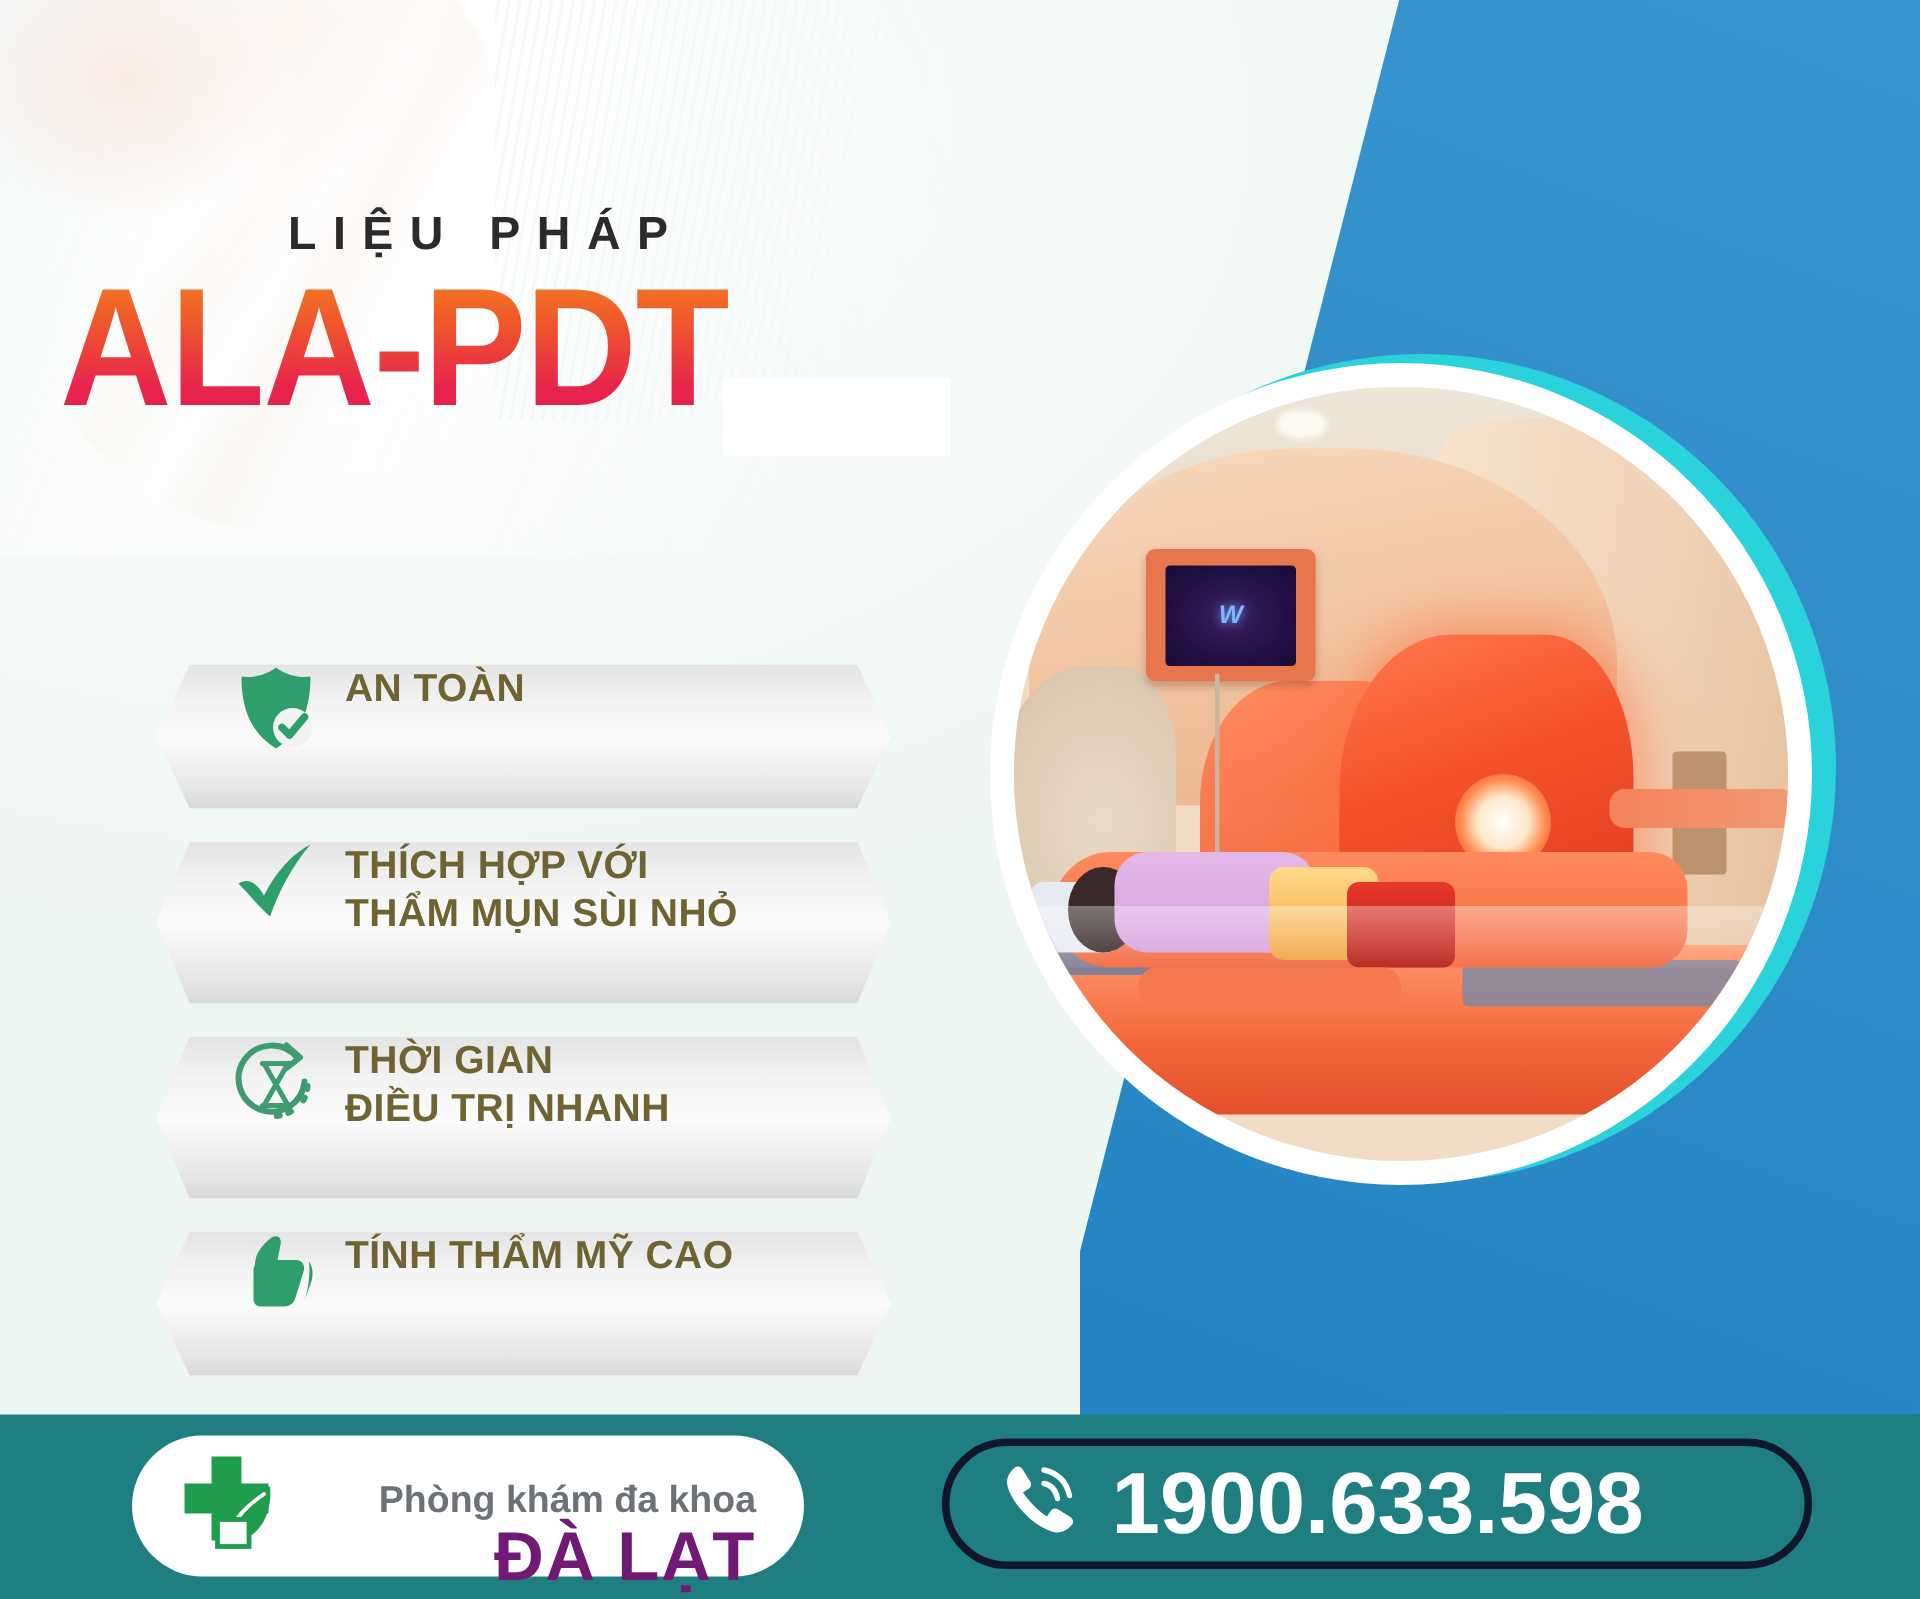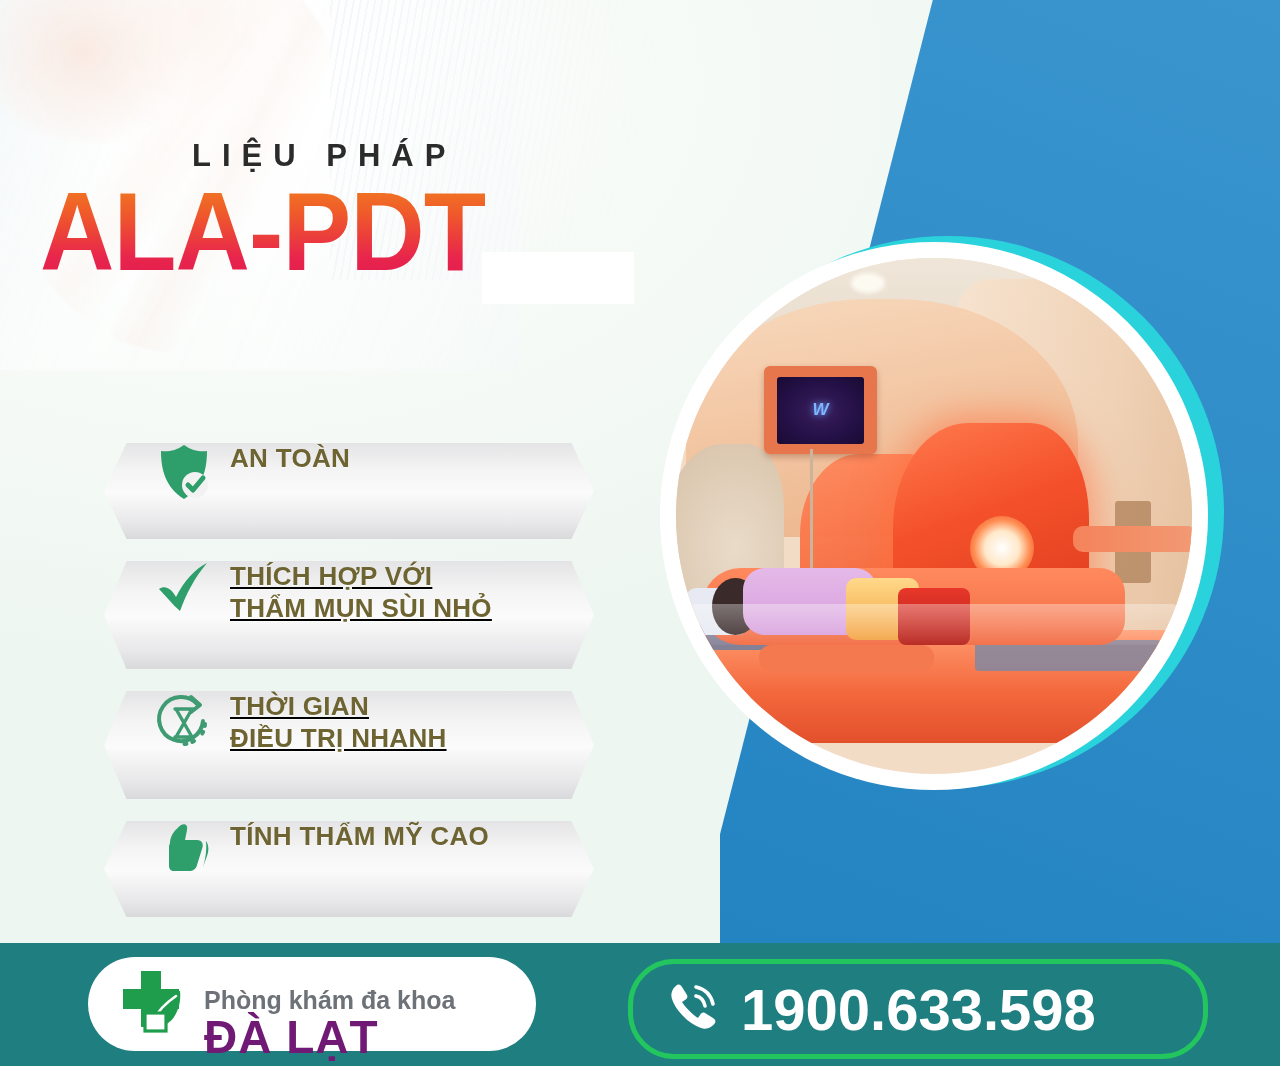--- a/index.html
+++ b/index.html
@@ -141,21 +141,21 @@
   .badge {
     position: relative;
     height: 96px;
     margin-bottom: 22px;
     display: flex;
     align-items: flex-start;
     background: linear-gradient(180deg, #e4e4e6 0%, #f4f4f4 28%, #fbfbfb 52%, #e9e8ea 82%, #d9d8db 100%);
     clip-path: polygon(4.6% 0%, 95.4% 0%, 100% 50%, 95.4% 100%, 4.6% 100%, 0% 50%);
     filter: drop-shadow(2px 4px 4px rgba(60,70,70,0.22));
   }
-  .badge.tall { height: 108px; text-decoration: underline; }
+  .badge.tall { height: 108px; }
   .badge-icon {
     width: 92px;
     min-width: 92px;
     display: flex;
     align-items: center;
     justify-content: center;
     margin-left: 34px;
   }
   .badge-label {
     color: #6d6432;
@@ -334,41 +334,41 @@
     width: 448px;
     height: 94px;
     background: #ffffff;
     border-radius: 48px;
     display: flex;
     align-items: center;
     padding-left: 26px;
     box-sizing: border-box;
   }
   .clinic-logo { width: 78px; min-width: 78px; }
-  .clinic-text { margin-left: 12px; text-align: left; width: 300px; margin-top: 40px; }
+  .clinic-text { margin-left: 12px; text-align: right; width: 300px; margin-top: 40px; }
   .clinic-sub {
     color: #6d7278;
     font-size: 25px;
     font-weight: bold;
     line-height: 1.05;
   }
   .clinic-name {
     color: #701a75;
     font-size: 46px;
     font-weight: bold;
     line-height: 1.02;
     letter-spacing: 1px;
   }
   .phone-pill {
     position: absolute;
     left: 628px;
     top: 16px;
     width: 580px;
-    height: 100px;
-    border: 5px solid #22c55e;
+    height: 87px;
+    border: 5px solid #0f172a;
     border-radius: 46px;
     box-sizing: border-box;
     display: flex;
     align-items: center;
     padding-left: 30px;
   }
   .phone-icon { width: 64px; min-width: 64px; }
   .phone-number {
     color: #ffffff;
     font-size: 58px;

